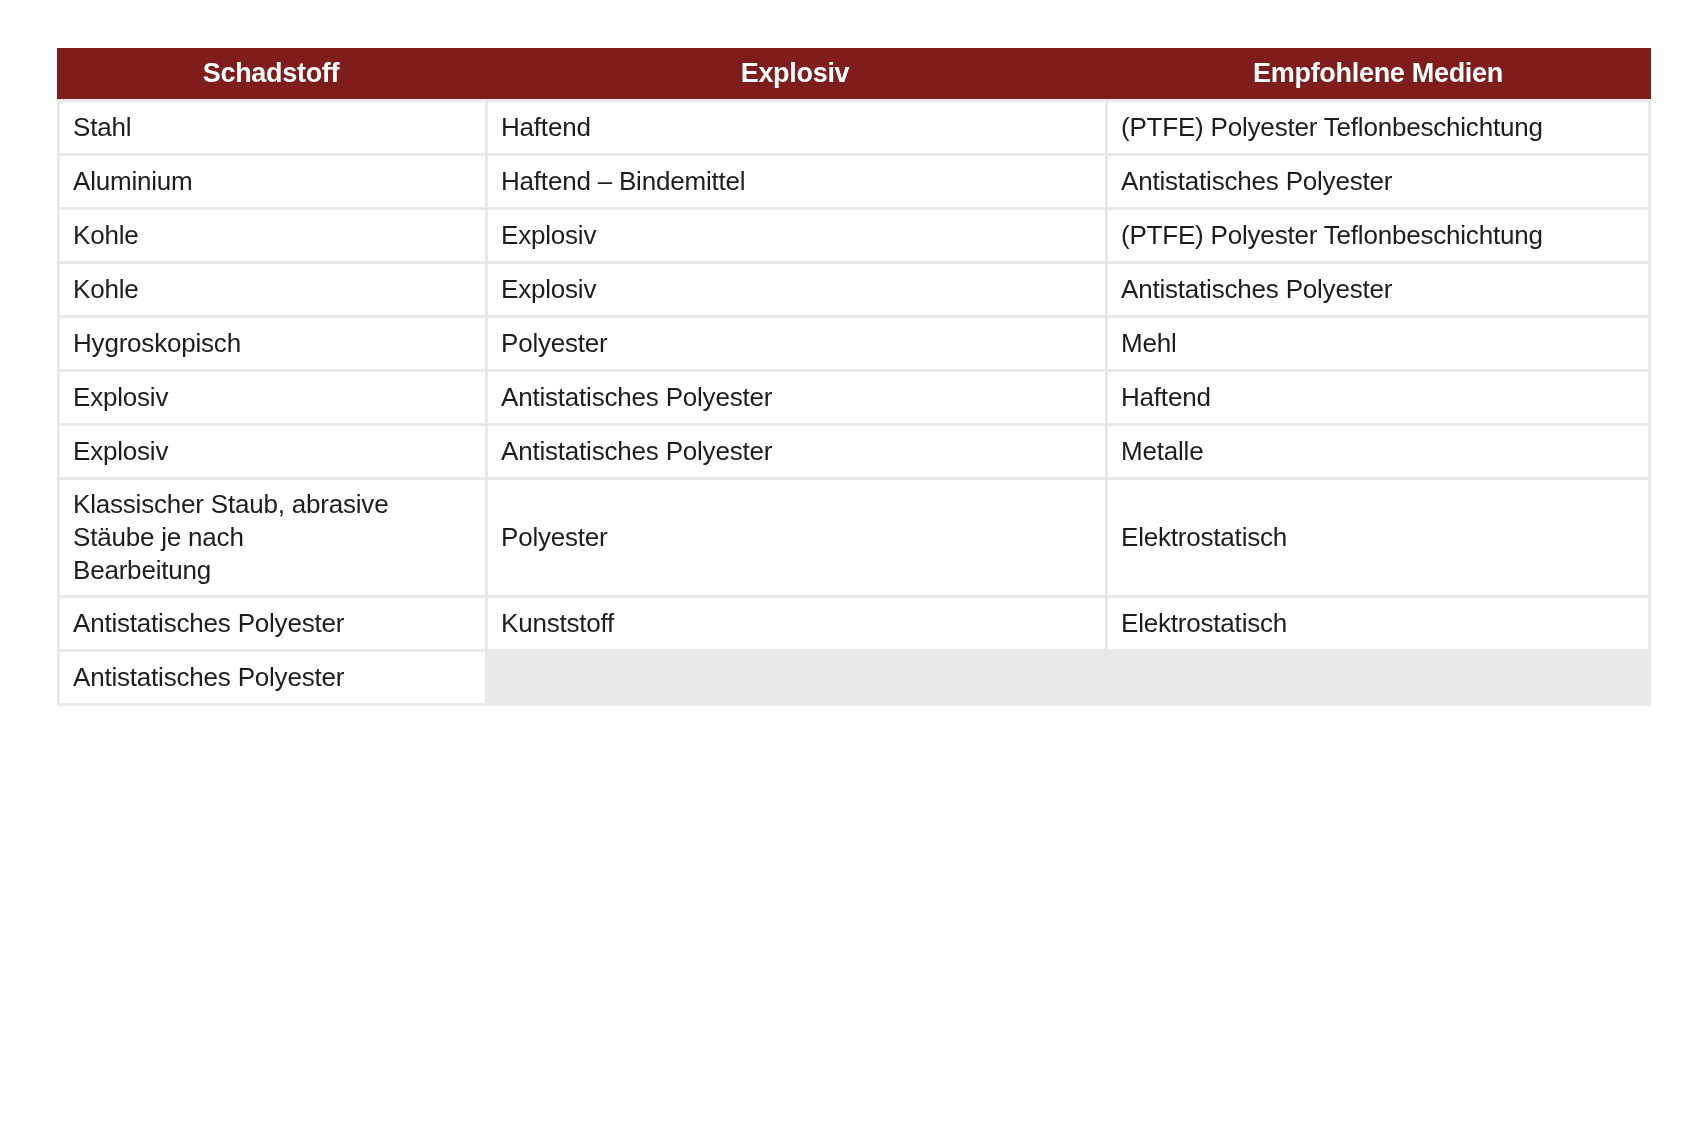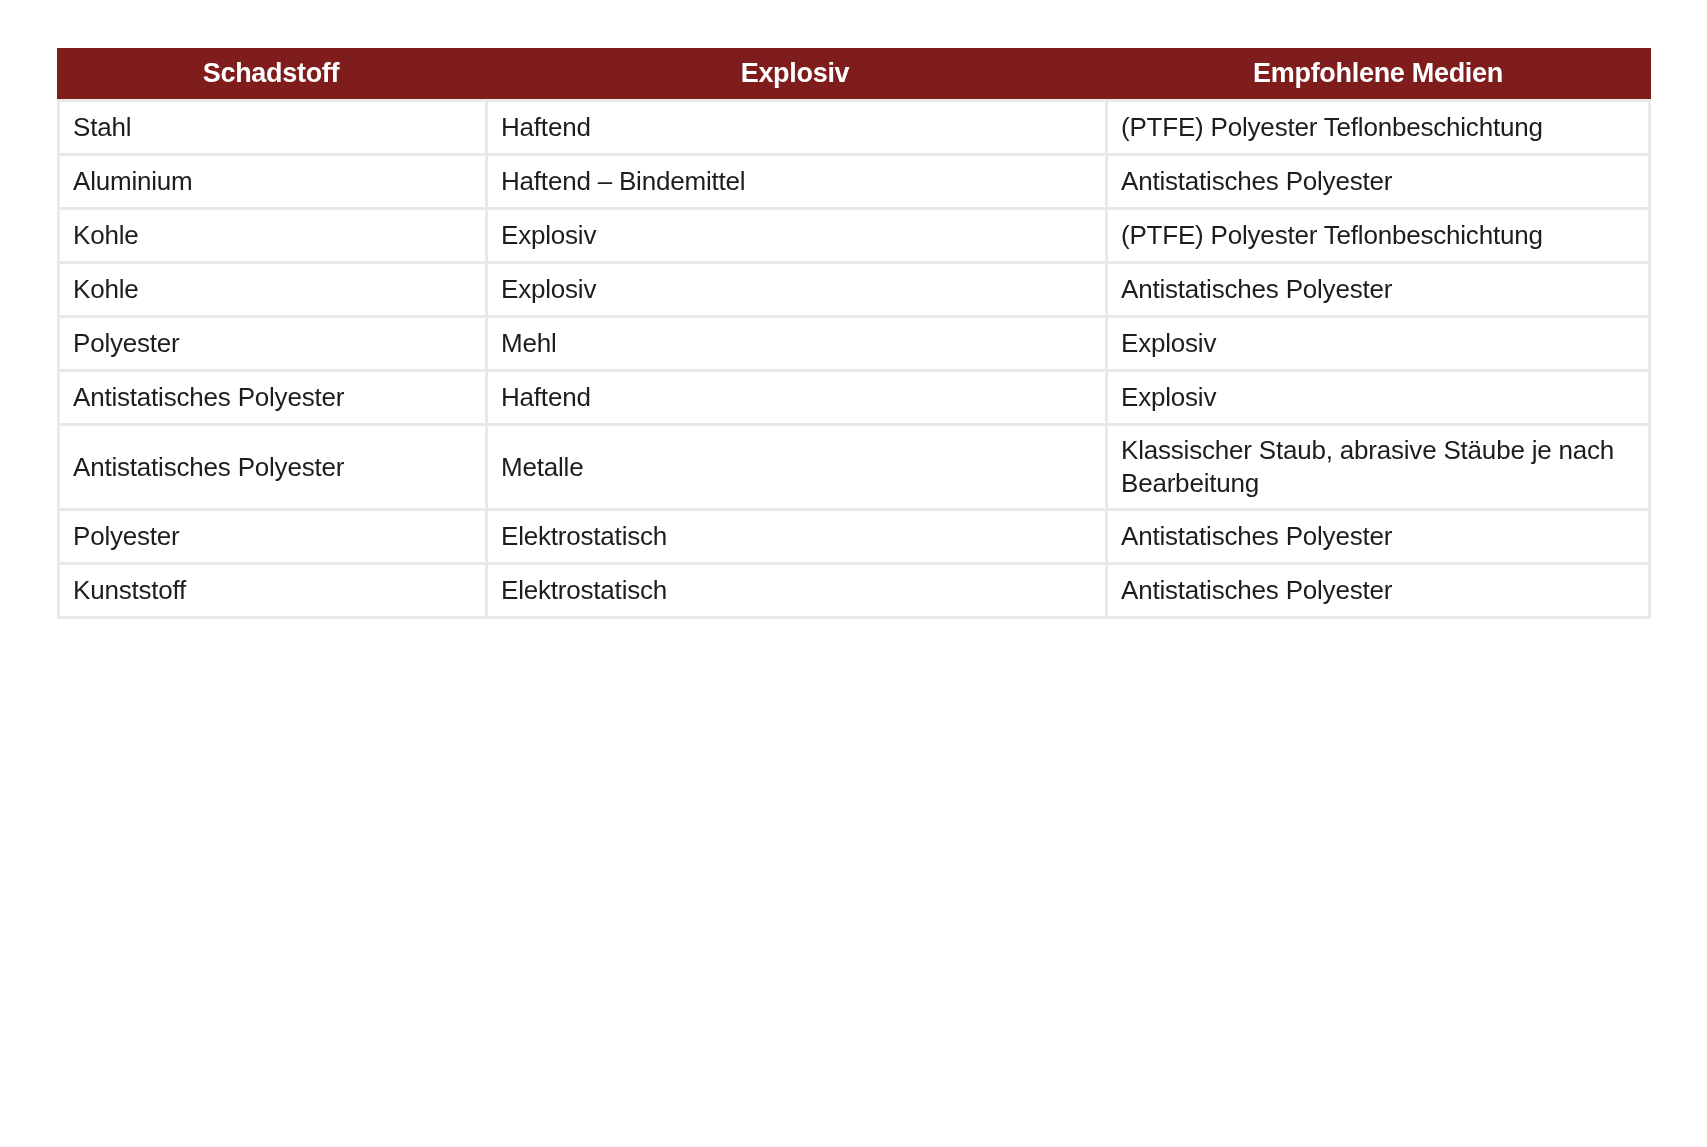--- a/index.html
+++ b/index.html
@@ -81,20 +81,21 @@
       <div class="td">Antistatisches Polyester</div>
 
       <div class="td">Kohle</div>
       <div class="td">Explosiv</div>
       <div class="td">(PTFE) Polyester Teflonbeschichtung</div>
 
       <div class="td">Kohle</div>
       <div class="td">Explosiv</div>
       <div class="td">Antistatisches Polyester</div>
 
+      <div class="td">Hygroskopisch</div>
       <div class="td">Polyester</div>
 
       <div class="td">Mehl</div>
       <div class="td">Explosiv</div>
       <div class="td">Antistatisches Polyester</div>
 
       <div class="td">Haftend</div>
       <div class="td">Explosiv</div>
       <div class="td">Antistatisches Polyester</div>
 

